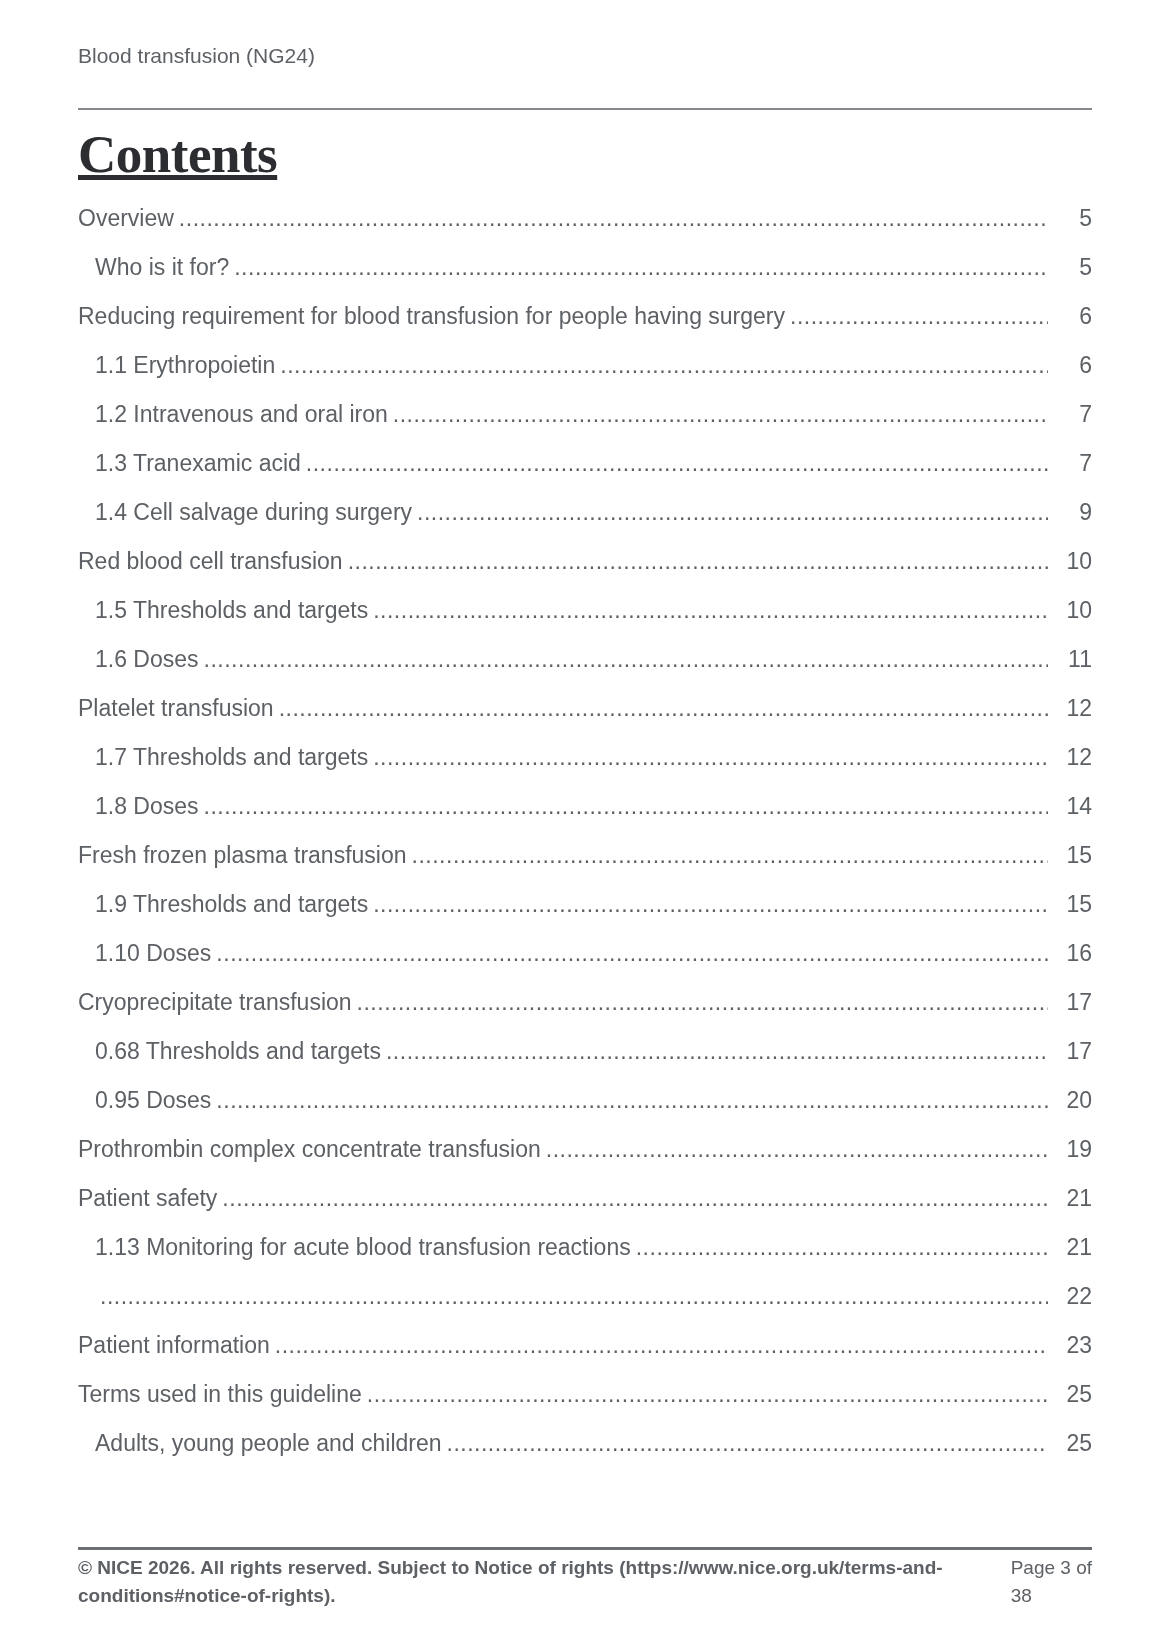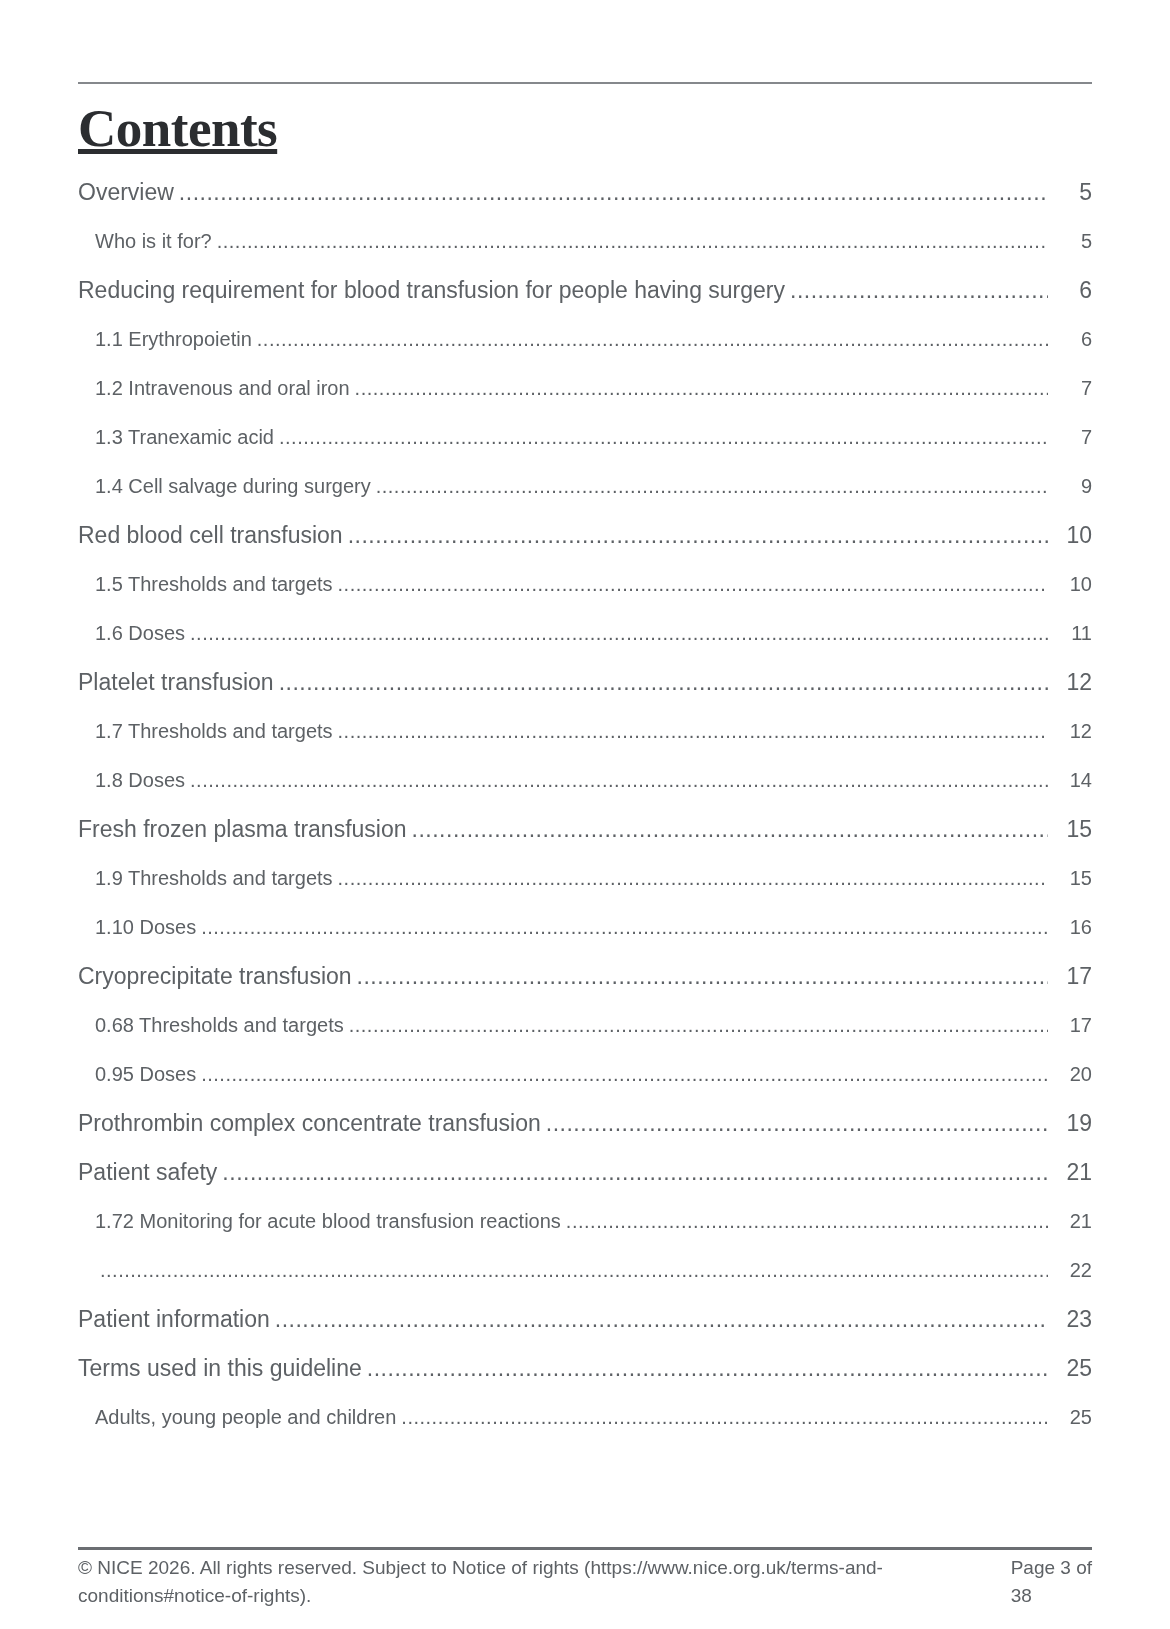--- a/index.html
+++ b/index.html
@@ -46,21 +46,21 @@
   .toc-row{
     display:flex;
     align-items:flex-start;
     font-size:23px;
     line-height:27px;
     margin-bottom:22px;
     color:var(--text-secondary);
     cursor:pointer;
   }
   .toc-row.level-1{
-    font-size:20px;
+    font-size:23px;
     padding-left:17px;
   }
   .toc-label{
     white-space:nowrap;
     flex:0 0 auto;
   }
   .toc-dots{
     flex:1 1 auto;
     overflow:hidden;
     white-space:nowrap;
@@ -89,31 +89,32 @@
     height:0;
   }
   .footer-row{
     display:flex;
     justify-content:space-between;
     align-items:flex-start;
     font-size:19px;
     line-height:28px;
     color:var(--text-secondary);
   }
-  .footer-notice{flex:1 1 auto;}
+  .footer-notice{flex:1 1 auto;font-weight:bold;}
   .footer-page{
     flex:0 0 auto;
     padding-left:20px;
   }
 </style>
 </head>
 <body>
 
 <div class="page">
 
+  <div class="running-header">Blood transfusion (NG24)</div>
 
   <div class="top-rule"></div>
 
   <h1 class="page-title">Contents</h1>
 
   <nav class="toc">
       <div class="toc-row level-0">
     <span class="toc-label">Overview</span>
     <span class="toc-dots"></span>
     <span class="toc-page">5</span>
@@ -212,21 +213,21 @@
     <span class="toc-label">Prothrombin complex concentrate transfusion</span>
     <span class="toc-dots"></span>
     <span class="toc-page">19</span>
   </div>
       <div class="toc-row level-0">
     <span class="toc-label">Patient safety</span>
     <span class="toc-dots"></span>
     <span class="toc-page">21</span>
   </div>
       <div class="toc-row level-1">
-    <span class="toc-label">1.72 Monitoring for acute blood transfusion reactions</span>
+    <span class="toc-label">1.13 Monitoring for acute blood transfusion reactions</span>
     <span class="toc-dots"></span>
     <span class="toc-page">21</span>
   </div>
       <div class="toc-row level-1">
     <span class="toc-dots"></span>
     <span class="toc-page">22</span>
   </div>
       <div class="toc-row level-0">
     <span class="toc-label">Patient information</span>
     <span class="toc-dots"></span>

